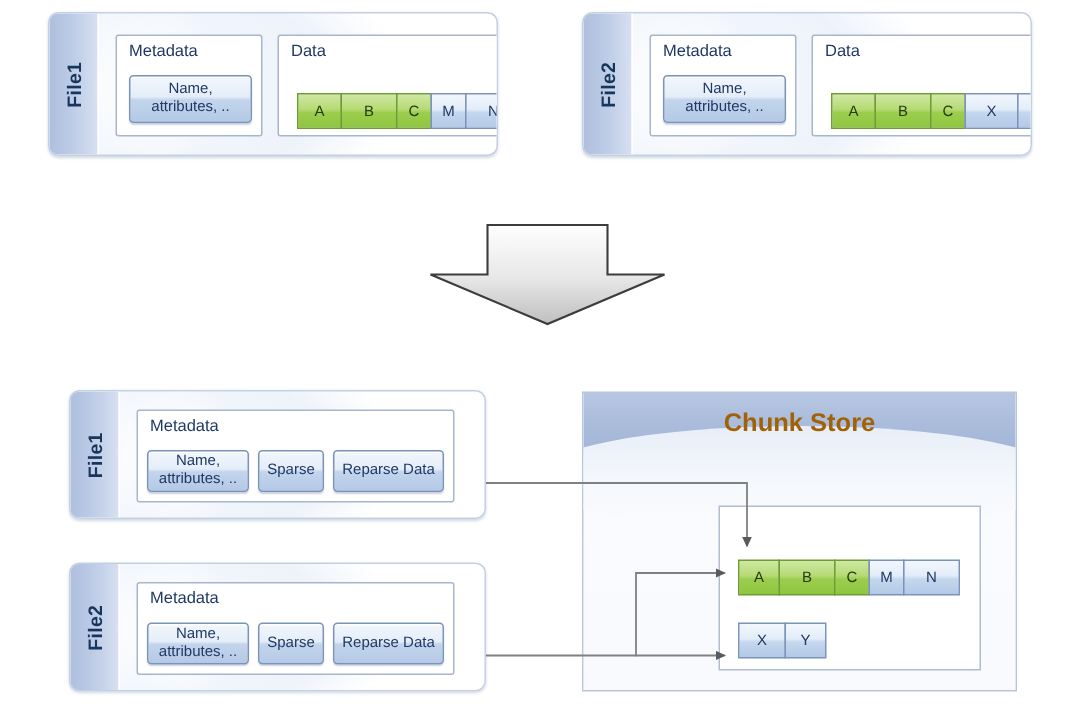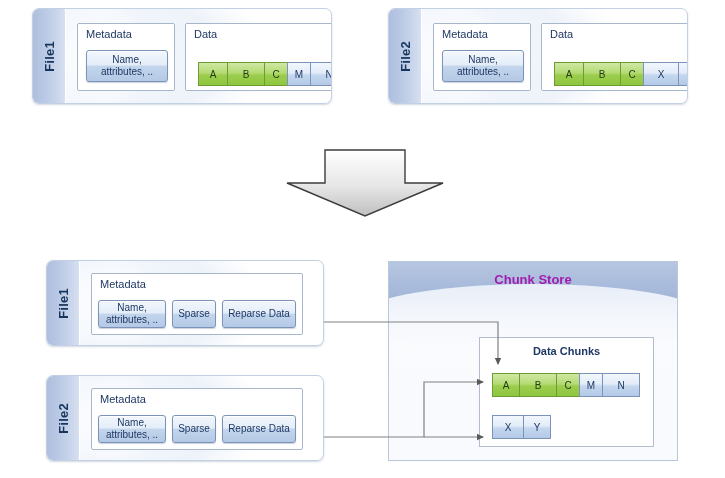--- a/index.html
+++ b/index.html
@@ -134,23 +134,23 @@
   .cs-header-curve {
     position: absolute;
     left: -12%; top: 22px;
     width: 124%; height: 70px;
     border-radius: 50%;
     background: linear-gradient(180deg,#e8eef8 0%, #f4f7fc 55%, #fbfcfe 100%);
   }
   .cs-title {
     position: absolute; left: 0; right: 0; top: 10px;
     text-align: center;
-    font-size: 13px;
+    font-size: 17px;
     font-weight: bold;
-    color: #a21caf;
+    color: #a16207;
     z-index: 4;
   }
   .cs-body {
     position: absolute; left: 0; right: 0; top: 38px; bottom: 0;
     background: linear-gradient(180deg, rgba(244,247,252,0) 0%, rgba(248,250,253,1) 60%);
     z-index: 2;
   }
   .data-chunks-box {
     position: absolute;
     box-sizing: border-box;
@@ -280,21 +280,20 @@
     </div>
   </div>
 
   <div class="chunk-store" style="left:388px; top:261px; width:290px; height:200px;">
     <div class="cs-header"></div>
     <div class="cs-header-curve"></div>
     <div class="cs-body"></div>
     <div class="cs-title">Chunk Store</div>
 
     <div class="data-chunks-box" style="left:90px; top:75px; width:175px; height:110px;">
-      <div class="dc-title">Data Chunks</div>
 
       <div class="chunk-row" style="left:12px; top:35px; height:24px;">
         <div class="chunk green" style="width:28px;">A</div>
         <div class="chunk green" style="width:38px;">B</div>
         <div class="chunk green" style="width:24px;">C</div>
         <div class="chunk blue" style="width:24px;">M</div>
         <div class="chunk blue" style="width:38px;">N</div>
       </div>
 
       <div class="chunk-row" style="left:12px; top:77px; height:24px;">

